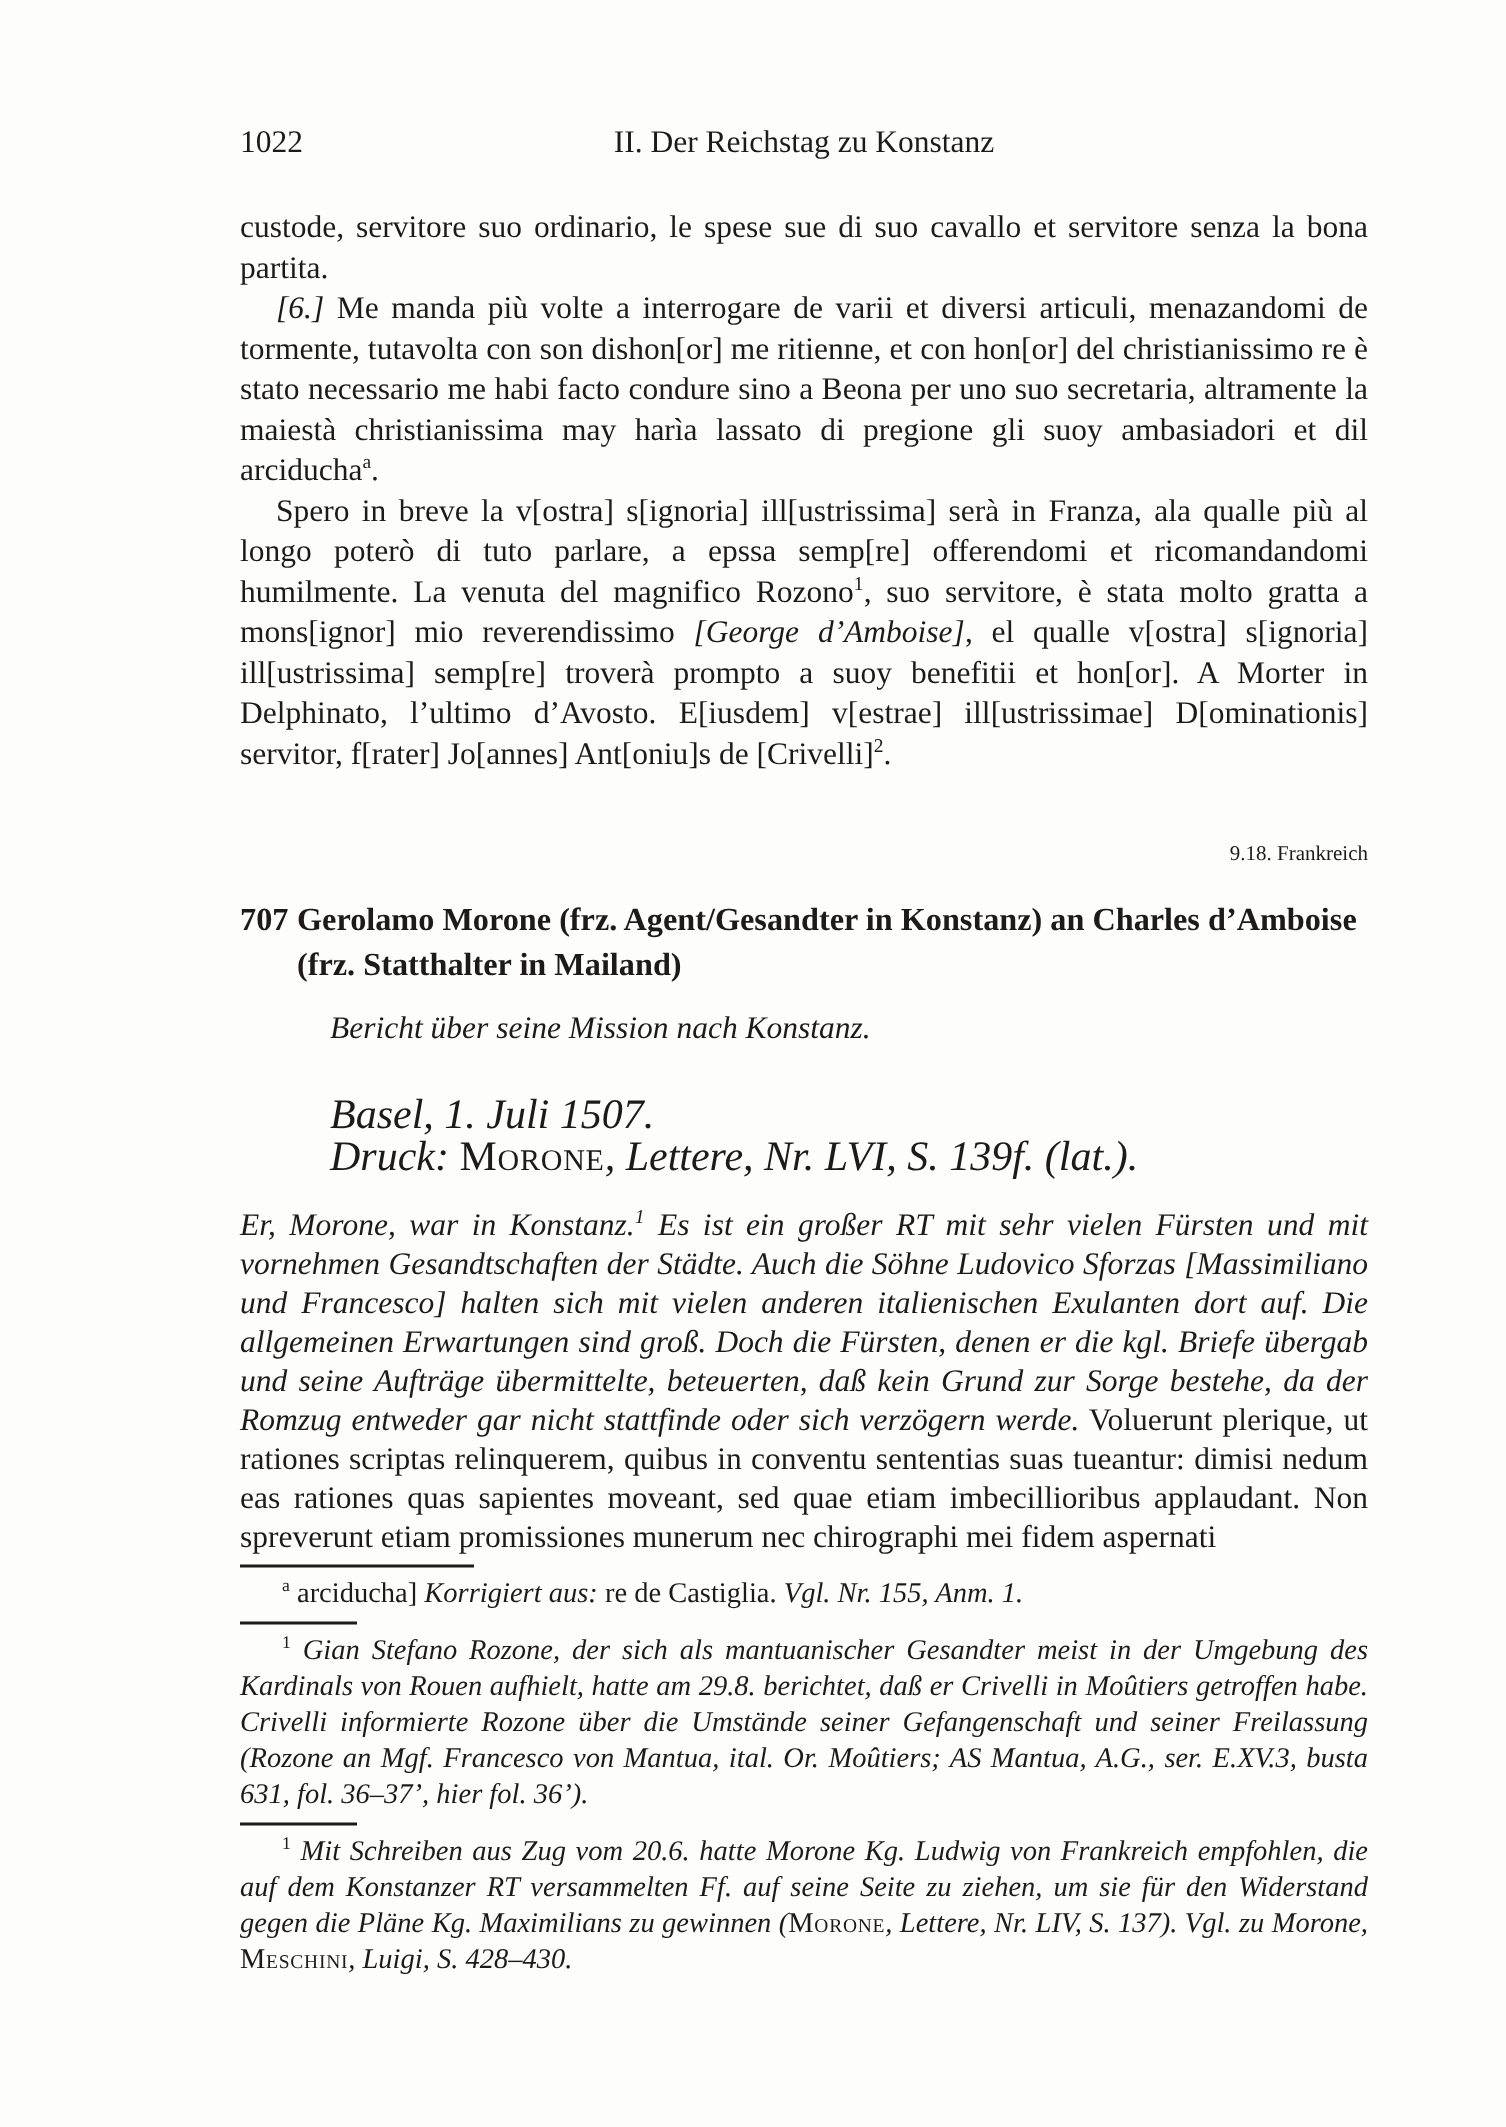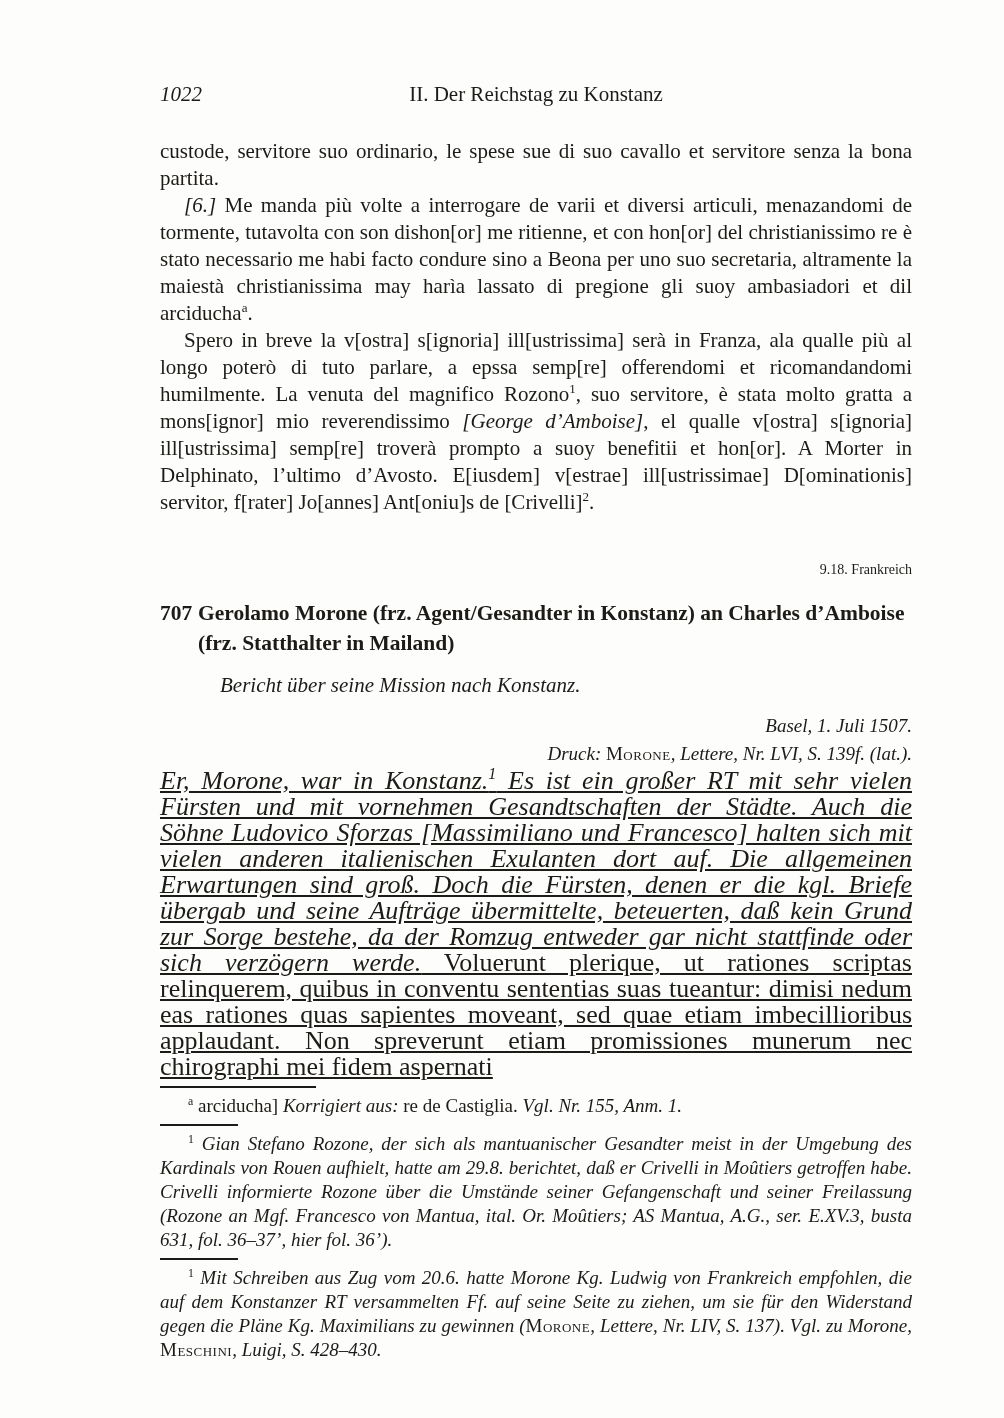--- a/index.html
+++ b/index.html
@@ -14,21 +14,21 @@
     box-sizing: border-box;
     padding: 80px 92px 0 160px;
     overflow: hidden;
   }
   .pagehead {
     position: relative;
     font-size: 21px;
     line-height: 28px;
     height: 28px;
   }
-  .page-number { position: absolute; left: 0; top: 0; font-style: italic; }
+  .page-number { position: absolute; left: 0; top: 0; }
   .running-head { text-align: center; }
 
   .letter {
     margin-top: 30px;
     font-size: 21px;
     line-height: 27px;
     text-align: justify;
   }
   .letter p { margin: 0; }
   .para-indent { text-indent: 24px; }
@@ -59,34 +59,32 @@
   .entry-number { position: absolute; left: 0; top: 0; }
 
   .entry-meta { margin-left: 60px; }
   .subject {
     margin-top: 14px;
     font-size: 21px;
     line-height: 27px;
     font-style: italic;
   }
   .dateline {
-    margin-top: 13px;
-    font-size: 19px;
+    margin-top: 31px;
+    font-size: 28px;
     line-height: 27.5px;
     font-style: italic;
-    text-align: right;
   }
 
   .summary {
-    margin-top: 1px;
-    font-size: 26px;
+    margin-top: 18px;
+    font-size: 21px;
     line-height: 26px;
     text-align: justify;
     font-style: italic;
-    text-decoration: underline;
   }
 
   .rule-long {
     width: 156px;
     border-top: 2px solid #1d1b18;
     margin: 6px 0 6px 0;
   }
   .rule-short {
     width: 78px;
     border-top: 2px solid #1d1b18;

